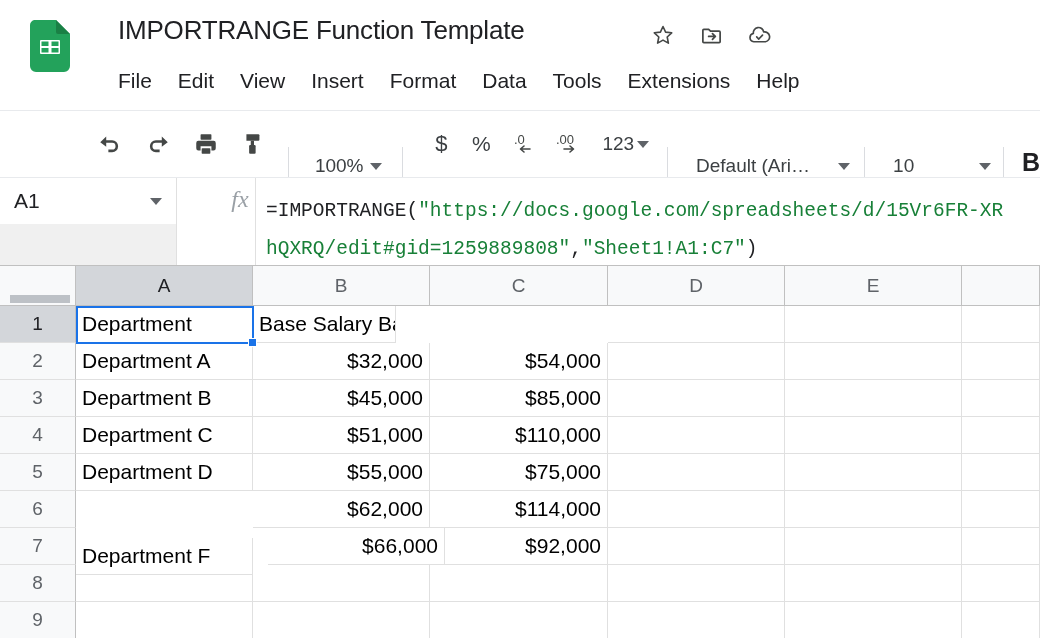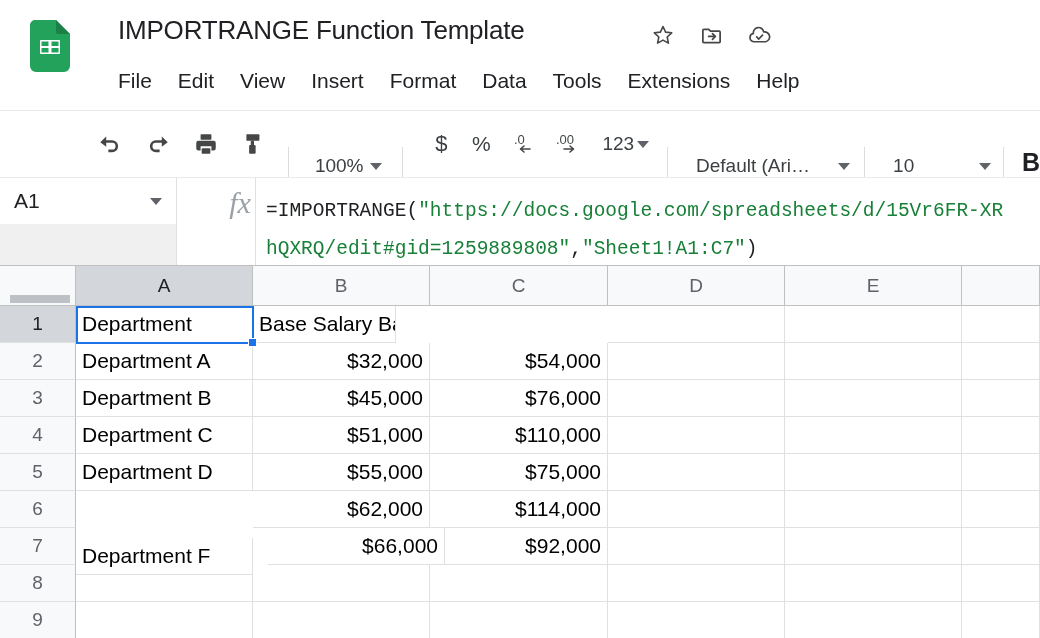--- a/index.html
+++ b/index.html
@@ -138,21 +138,21 @@
     border-right: 1px solid #e0e0e0;
     display: flex;
     align-items: flex-start;
     justify-content: center;
     padding-top: 8px;
     background: #fff;
   }
   .fx {
     font-family: "Liberation Serif", serif;
     font-style: italic;
-    font-size: 30px;
+    font-size: 24px;
     color: #9aa0a6;
     margin-left: 48px;
   }
   .formula-input {
     flex: 1;
     padding: 14px 0 0 10px;
     font-family: "Liberation Mono", monospace;
     font-size: 19.5px;
     line-height: 38px;
     color: #202124;
@@ -425,21 +425,21 @@
 
   <div class="cell" style="left:76px;top:77px;width:177px;height:37px;">Department A</div>
   <div class="cell num" style="left:253px;top:77px;width:177px;height:37px;">$32,000</div>
   <div class="cell num" style="left:430px;top:77px;width:178px;height:37px;text-align:center;">$54,000</div>
   <div class="cell" style="left:608px;top:77px;width:177px;height:37px;"></div>
   <div class="cell" style="left:785px;top:77px;width:177px;height:37px;"></div>
   <div class="cell" style="left:962px;top:77px;width:78px;height:37px;"></div>
 
   <div class="cell" style="left:76px;top:114px;width:177px;height:37px;">Department B</div>
   <div class="cell num" style="left:253px;top:114px;width:177px;height:37px;">$45,000</div>
-  <div class="cell num" style="left:430px;top:114px;width:178px;height:37px;">$76,000</div>
+  <div class="cell num" style="left:430px;top:114px;width:178px;height:37px;">$85,000</div>
   <div class="cell" style="left:608px;top:114px;width:177px;height:37px;"></div>
   <div class="cell" style="left:785px;top:114px;width:177px;height:37px;"></div>
   <div class="cell" style="left:962px;top:114px;width:78px;height:37px;"></div>
 
   <div class="cell" style="left:76px;top:151px;width:177px;height:37px;">Department C</div>
   <div class="cell num" style="left:253px;top:151px;width:177px;height:37px;">$51,000</div>
   <div class="cell num" style="left:430px;top:151px;width:178px;height:37px;">$110,000</div>
   <div class="cell" style="left:608px;top:151px;width:177px;height:37px;"></div>
   <div class="cell" style="left:785px;top:151px;width:177px;height:37px;"></div>
   <div class="cell" style="left:962px;top:151px;width:78px;height:37px;"></div>

